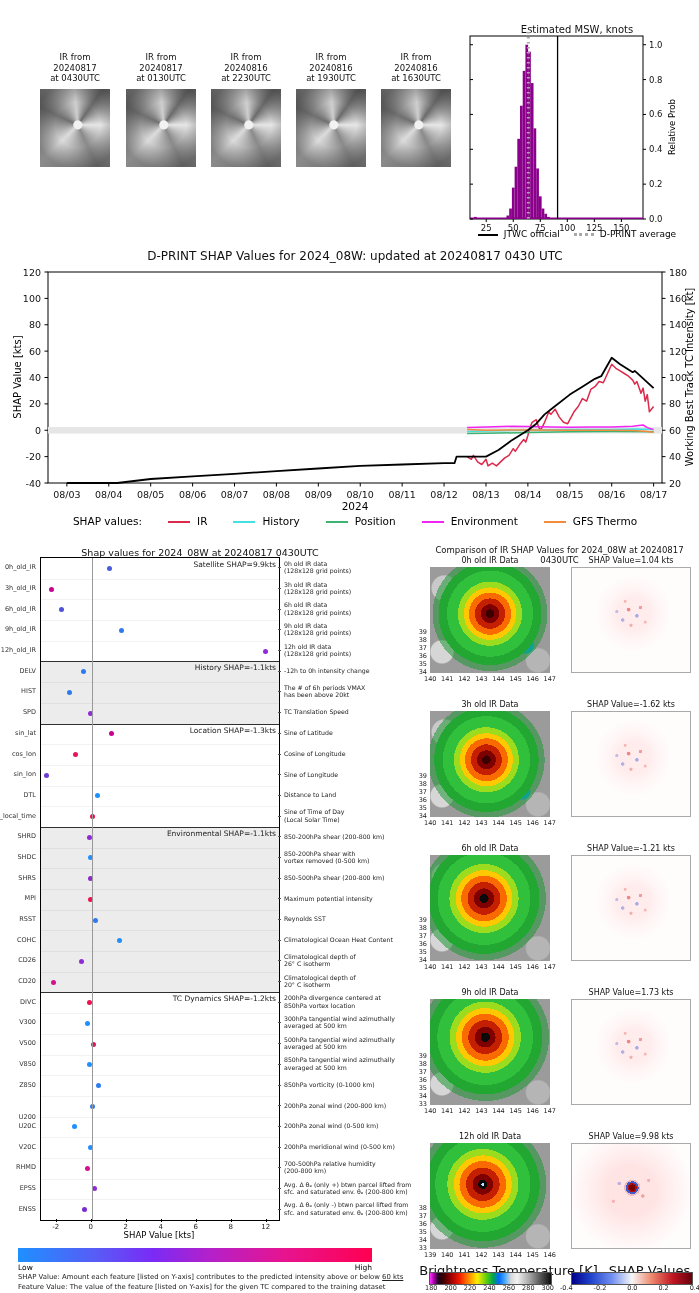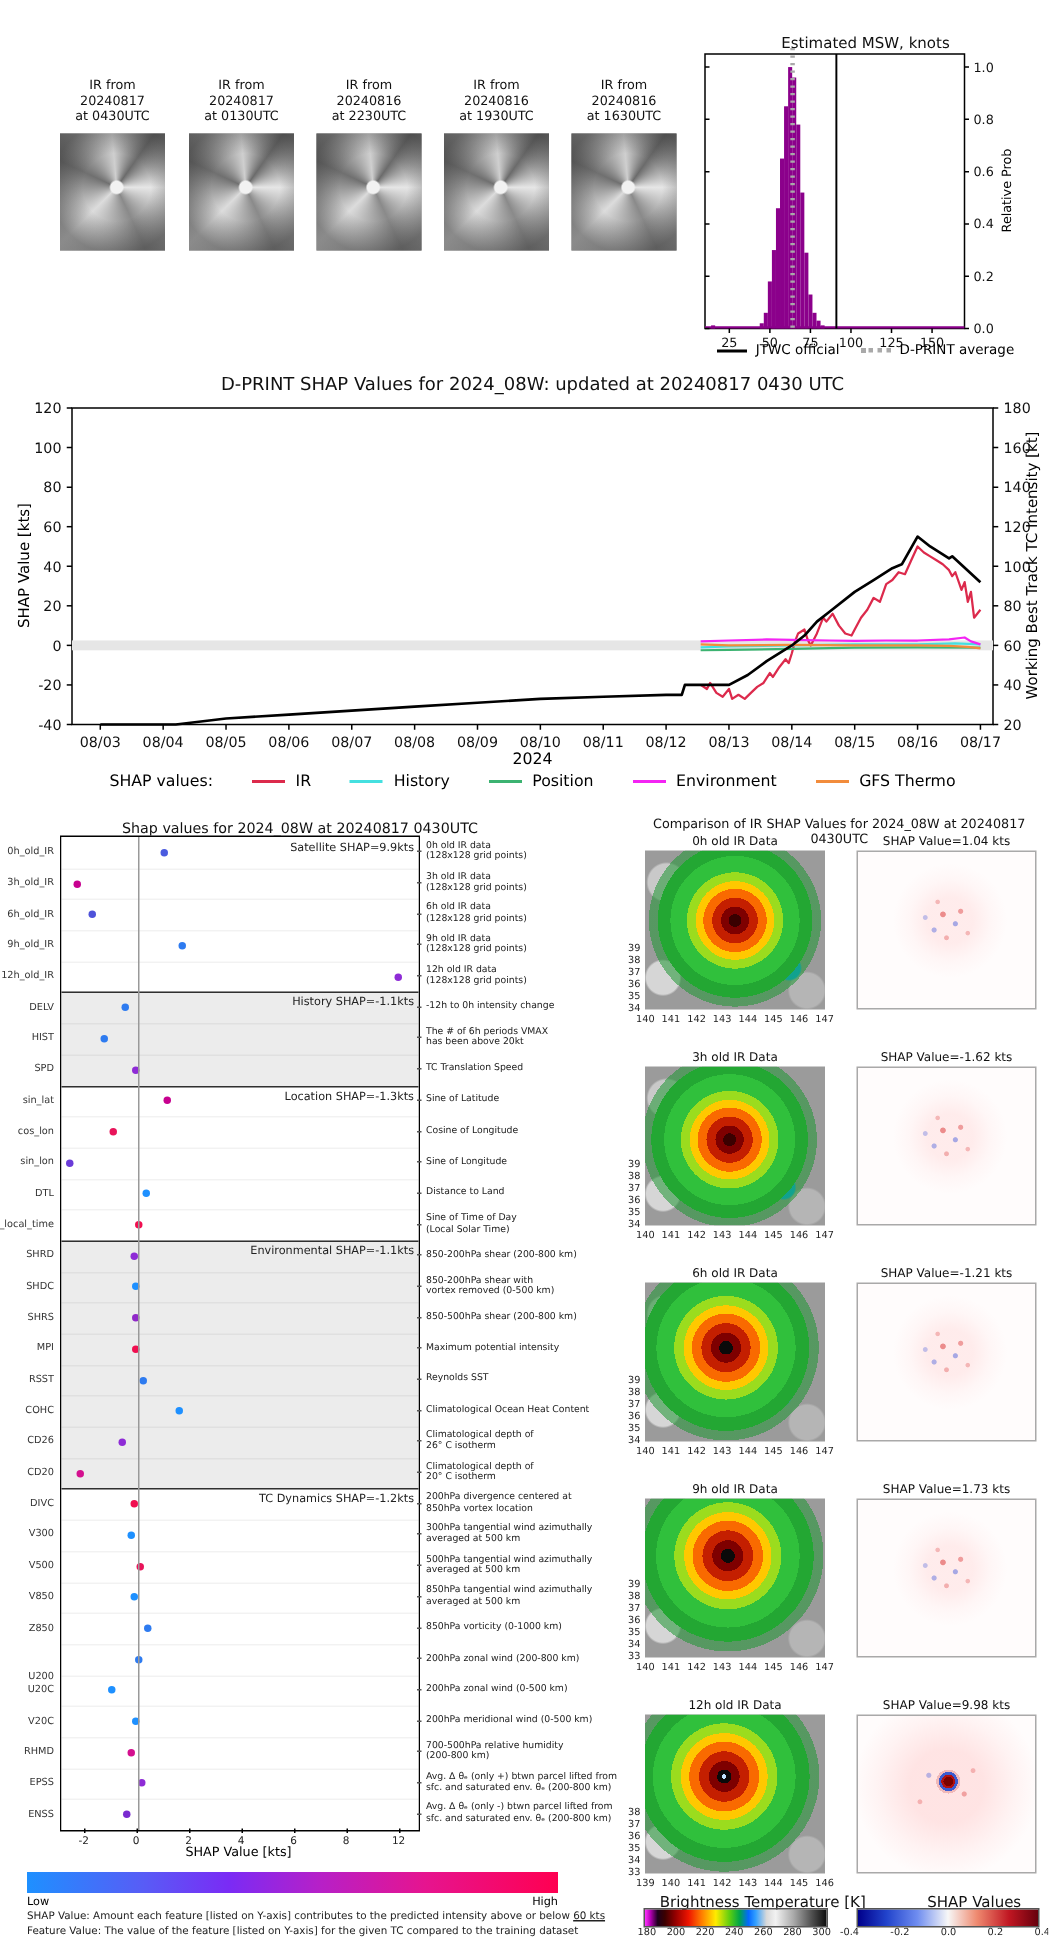--- a/index.html
+++ b/index.html
@@ -42,21 +42,21 @@
   .cmp-subtitle{position:absolute;font-size:8px;color:#111;text-align:center;white-space:nowrap;transform:translateX(-50%);}
   .irmap{position:absolute;width:120px;height:106px;background-color:#9b9b9b;overflow:hidden;}
   .ir-core{position:absolute;inset:0;}
   .shapmap{position:absolute;width:120px;height:106px;background-color:#fffcfc;border:1px solid #a9a9a9;box-sizing:border-box;}
   .cmp-xticks{position:absolute;display:flex;justify-content:space-between;font-size:6.5px;color:#222;}
   .cmp-yticks{position:absolute;display:flex;flex-direction:column;justify-content:flex-end;font-size:6.5px;color:#222;text-align:right;}
   .bt-bar{position:absolute;height:11px;border:0.5px solid #555;
      background:linear-gradient(90deg,#ff35ff 0%,#b400b4 3%,#1c001c 7%,#3c0000 11%,#970000 17%,#ee1500 24%,#ff7a00 31%,#ffec00 39%,#57cc12 47%,#00a648 52%,#0468ff 57%,#33a0ff 61%,#d9d9d9 67%,#f2f2f2 72%,#a8a8a8 82%,#4f4f4f 92%,#0d0d0d 100%);}
   .sv-bar{position:absolute;height:11px;border:0.5px solid #555;
      background:linear-gradient(90deg,#00008b 0%,#2244cc 16%,#6f8df0 33%,#f7f7f7 50%,#ef8a70 66%,#c01622 84%,#67000d 100%);}
-  .cb-label{position:absolute;font-size:10px;color:#111;text-align:center;transform:translateX(-50%);white-space:nowrap;padding-left:37px;}
+  .cb-label{position:absolute;font-size:13px;color:#111;text-align:center;transform:translateX(-50%);white-space:nowrap;padding-left:37px;}
   .cb-ticks{position:absolute;display:flex;justify-content:space-between;font-size:6.5px;color:#222;}
   
   .spk{background-image:
     radial-gradient(circle at 48% 40%, rgba(220,60,60,.55) 0 1.6px, rgba(0,0,0,0) 2.2px),
     radial-gradient(circle at 55% 46%, rgba(80,100,220,.5) 0 1.4px, rgba(0,0,0,0) 2px),
     radial-gradient(circle at 43% 50%, rgba(80,100,220,.45) 0 1.4px, rgba(0,0,0,0) 2px),
     radial-gradient(circle at 58% 38%, rgba(220,60,60,.45) 0 1.4px, rgba(0,0,0,0) 2px),
     radial-gradient(circle at 50% 55%, rgba(220,60,60,.35) 0 1.3px, rgba(0,0,0,0) 1.9px),
     radial-gradient(circle at 38% 42%, rgba(80,100,220,.35) 0 1.3px, rgba(0,0,0,0) 1.9px),
     radial-gradient(circle at 62% 52%, rgba(220,60,60,.3) 0 1.2px, rgba(0,0,0,0) 1.8px),

